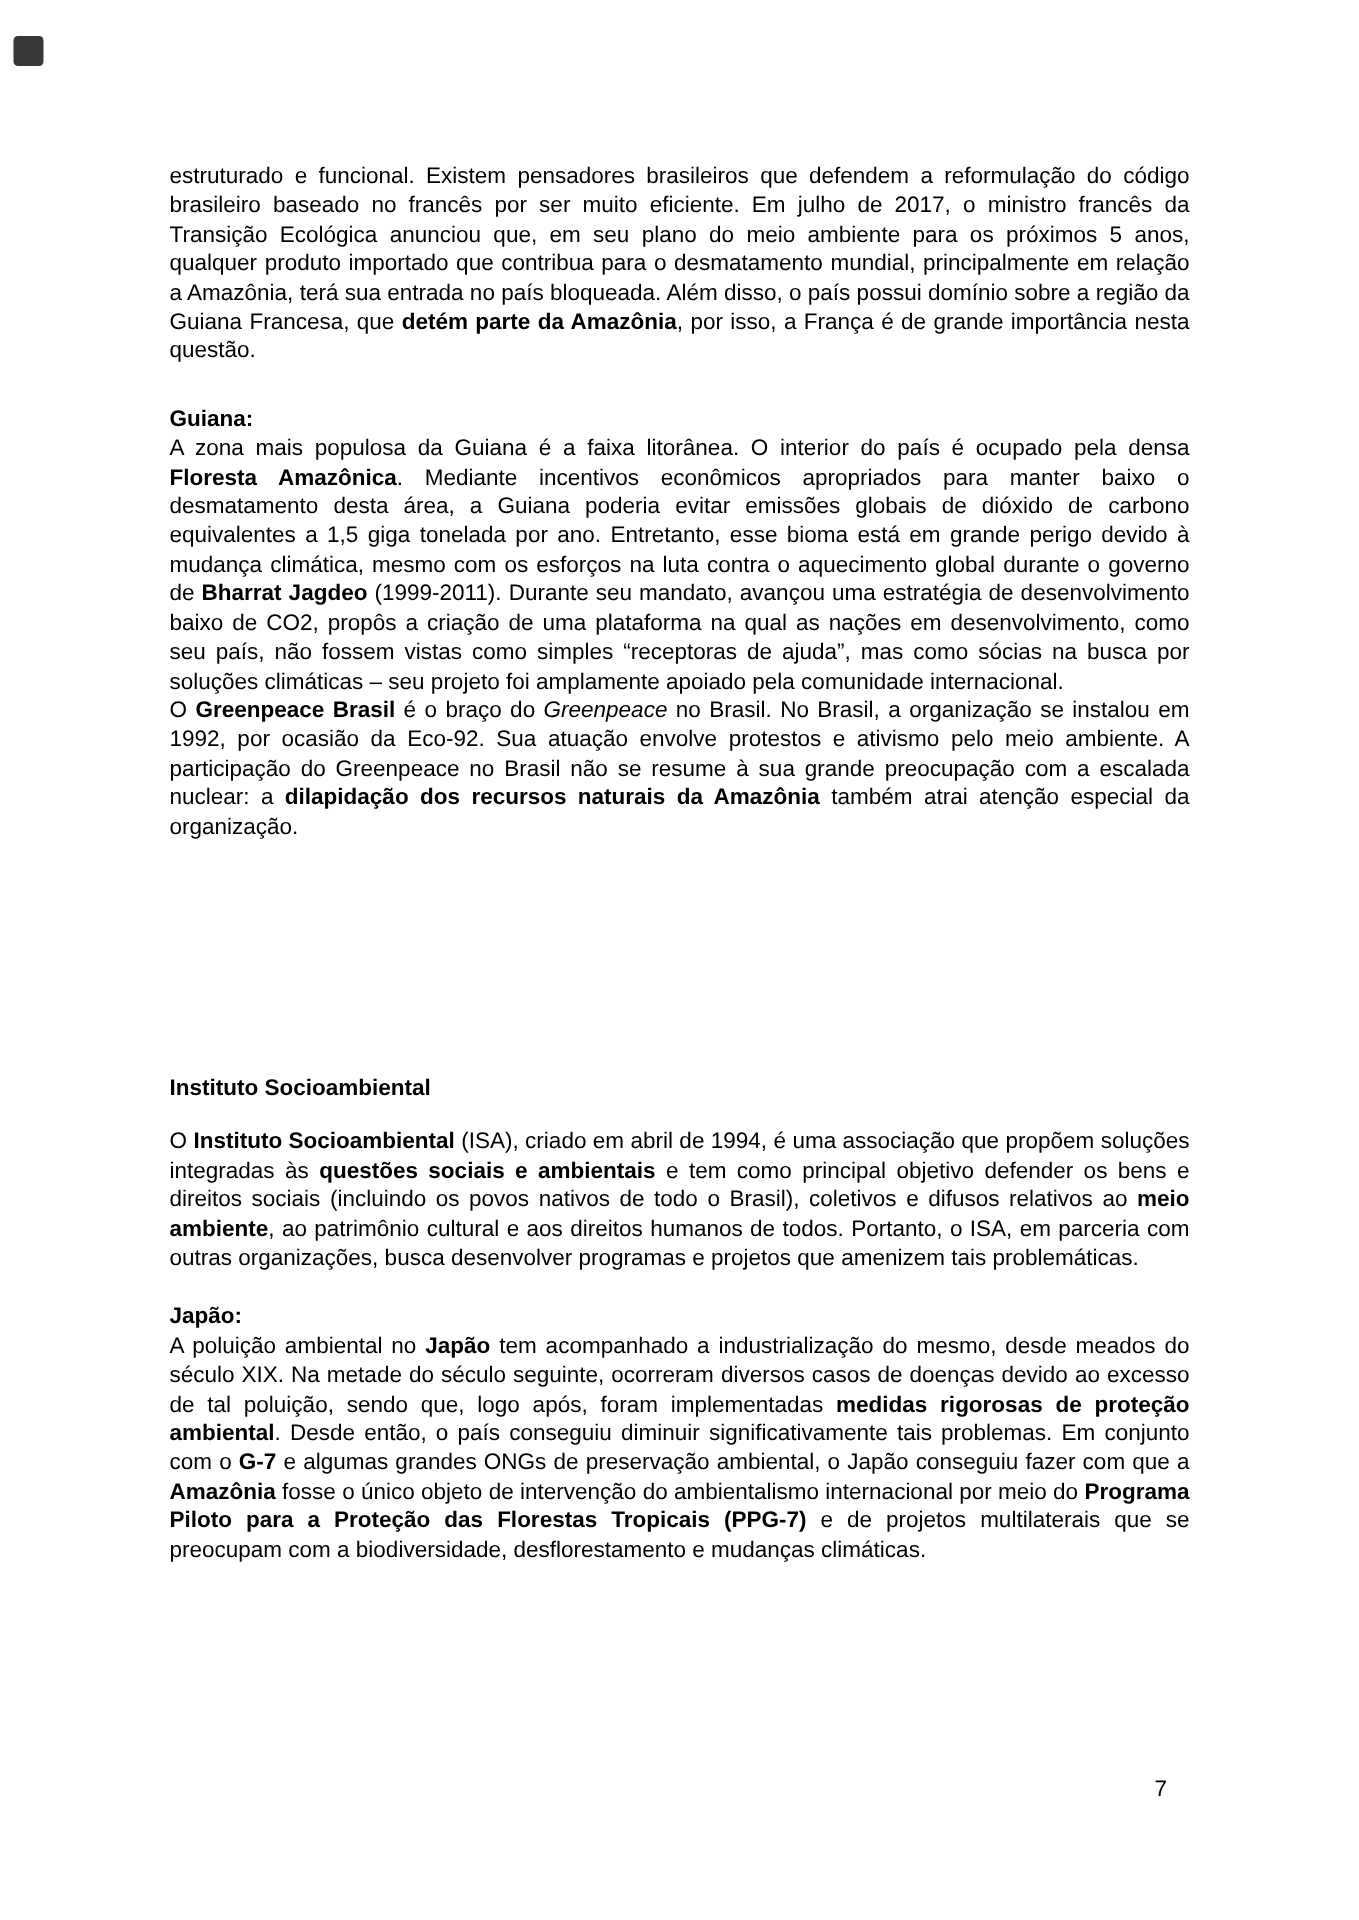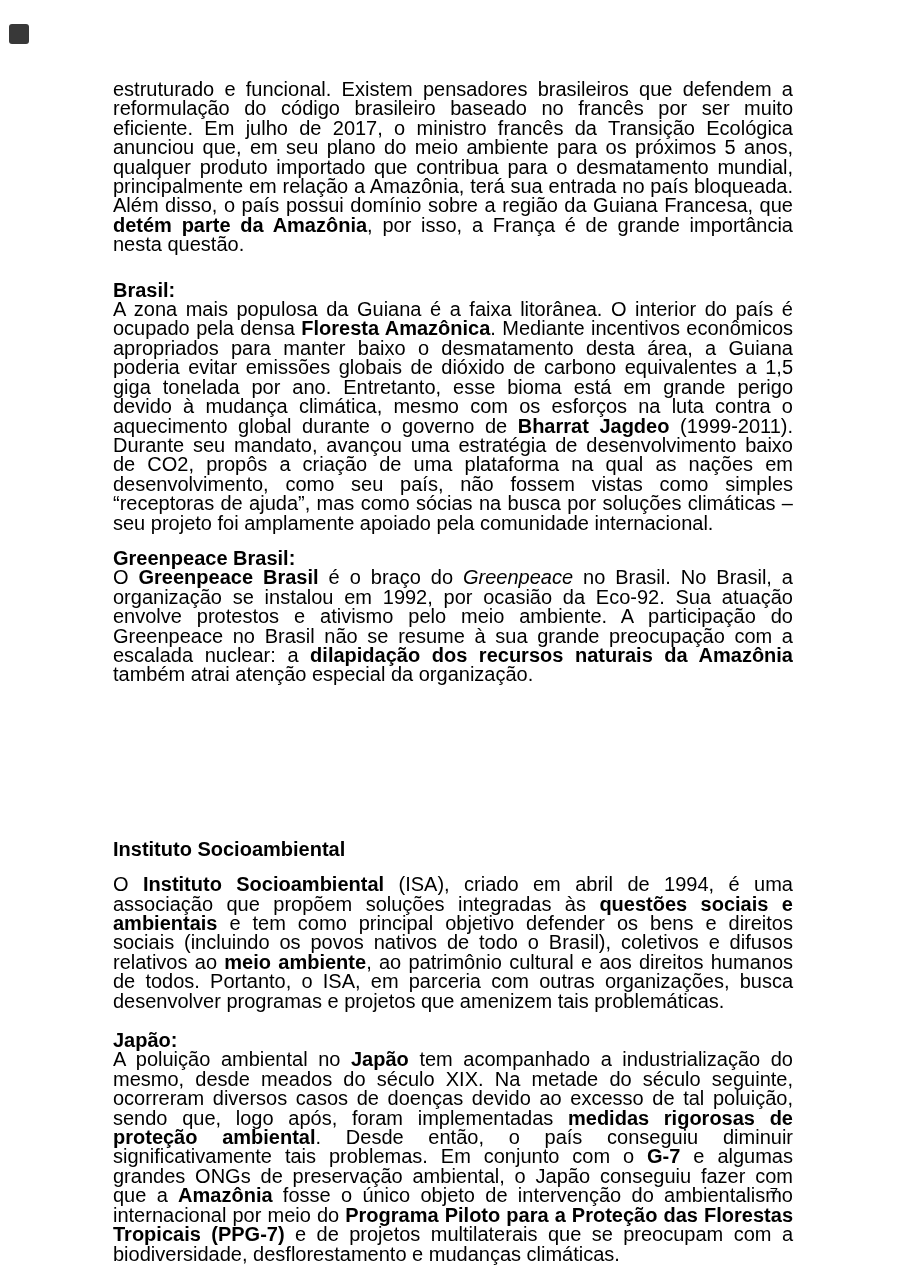--- a/index.html
+++ b/index.html
@@ -10,22 +10,22 @@
     font-family: "Liberation Sans", sans-serif;
     position: relative;
     overflow: hidden;
   }
   .corner-marker {
     position: absolute; left: 9px; top: 24px;
     width: 20px; height: 20px;
     background: #383838; border-radius: 3px;
   }
   .content {
-    position: absolute; left: 113px; top: 80px; width: 680px;
-    font-size: 20px; line-height: 19.4px;
+    position: absolute; left: 113px; top: 108px; width: 680px;
+    font-size: 15px; line-height: 19.4px;
     text-align: justify;
   }
   p { margin: 0; padding: 0; }
   .heading { font-weight: 700; text-align: left; }
   .b { font-weight: 700; }
   .i { font-style: italic; }
   .mt26 { margin-top: 26px; }
   .mt16 { margin-top: 16px; }
   .mt20 { margin-top: 20px; }
   .mt155 { margin-top: 155px; }
@@ -37,24 +37,23 @@
 </head>
 <body>
 
 <div class="page">
   <div class="corner-marker"></div>
 
   <div class="content">
 
     <p class="para"><span>estruturado e funcional. Existem pensadores brasileiros que defendem a reformulação do código brasileiro baseado no francês por ser muito eficiente. Em julho de 2017, o ministro francês da Transição Ecológica anunciou que, em seu plano do meio ambiente para os próximos 5 anos, qualquer produto importado que contribua para o desmatamento mundial, principalmente em relação a Amazônia, terá sua entrada no país bloqueada. Além disso, o país possui domínio sobre a região da Guiana Francesa, que </span><span class="b">detém parte da Amazônia</span><span>, por isso, a França é de grande importância nesta questão.</span></p>
 
-    <p class="heading mt26">Brasil:</p>
+    <p class="heading mt26">Guiana:</p>
     <p class="para"><span>A zona mais populosa da Guiana é a faixa litorânea. O interior do país é ocupado pela densa </span><span class="b">Floresta Amazônica</span><span>. Mediante incentivos econômicos apropriados para manter baixo o desmatamento desta área, a Guiana poderia evitar emissões globais de dióxido de carbono equivalentes a 1,5 giga tonelada por ano. Entretanto, esse bioma está em grande perigo devido à mudança climática, mesmo com os esforços na luta contra o aquecimento global durante o governo de </span><span class="b">Bharrat Jagdeo</span><span> (1999-2011). Durante seu mandato, avançou uma estratégia de desenvolvimento baixo de CO2, propôs a criação de uma plataforma na qual as nações em desenvolvimento, como seu país, não fossem vistas como simples “receptoras de ajuda”, mas como sócias na busca por soluções climáticas – seu projeto foi amplamente apoiado pela comunidade internacional.</span></p>
 
-    <p class="heading mt16">Greenpeace Brasil:</p>
     <p class="para"><span>O </span><span class="b">Greenpeace Brasil</span><span> é o braço do </span><span class="i">Greenpeace</span><span> no Brasil. No Brasil, a organização se instalou em 1992, por ocasião da Eco-92. Sua atuação envolve protestos e ativismo pelo meio ambiente. A participação do Greenpeace no Brasil não se resume à sua grande preocupação com a escalada nuclear: a </span><span class="b">dilapidação dos recursos naturais da Amazônia</span><span> também atrai atenção especial da organização.</span></p>
 
     <p class="heading mt155">Instituto Socioambiental</p>
     <p class="para mt16"><span>O </span><span class="b">Instituto Socioambiental</span><span> (ISA), criado em abril de 1994, é uma associação que propõem soluções integradas às </span><span class="b">questões sociais e ambientais</span><span> e tem como principal objetivo defender os bens e direitos sociais (incluindo os povos nativos de todo o Brasil), coletivos e difusos relativos ao </span><span class="b">meio ambiente</span><span>, ao patrimônio cultural e aos direitos humanos de todos. Portanto, o ISA, em parceria com outras organizações, busca desenvolver programas e projetos que amenizem tais problemáticas.</span></p>
 
     <p class="heading mt20">Japão:</p>
     <p class="para"><span>A poluição ambiental no </span><span class="b">Japão</span><span> tem acompanhado a industrialização do mesmo, desde meados do século XIX. Na metade do século seguinte, ocorreram diversos casos de doenças devido ao excesso de tal poluição, sendo que, logo após, foram implementadas </span><span class="b">medidas rigorosas de proteção ambiental</span><span>. Desde então, o país conseguiu diminuir significativamente tais problemas. Em conjunto com o </span><span class="b">G-7</span><span> e algumas grandes ONGs de preservação ambiental, o Japão conseguiu fazer com que a </span><span class="b">Amazônia</span><span> fosse o único objeto de intervenção do ambientalismo internacional por meio do </span><span class="b">Programa Piloto para a Proteção das Florestas Tropicais (PPG-7)</span><span> e de projetos multilaterais que se preocupam com a biodiversidade, desflorestamento e mudanças climáticas.</span></p>
 
 
   </div>

